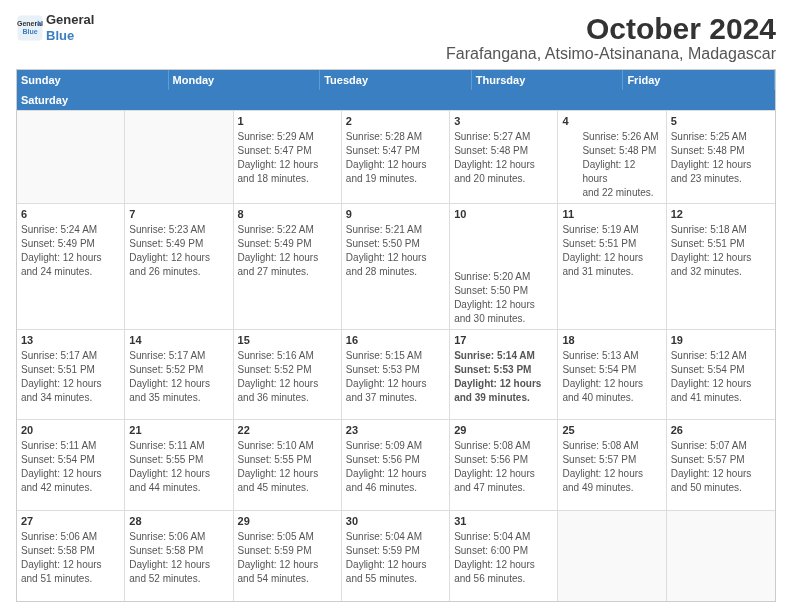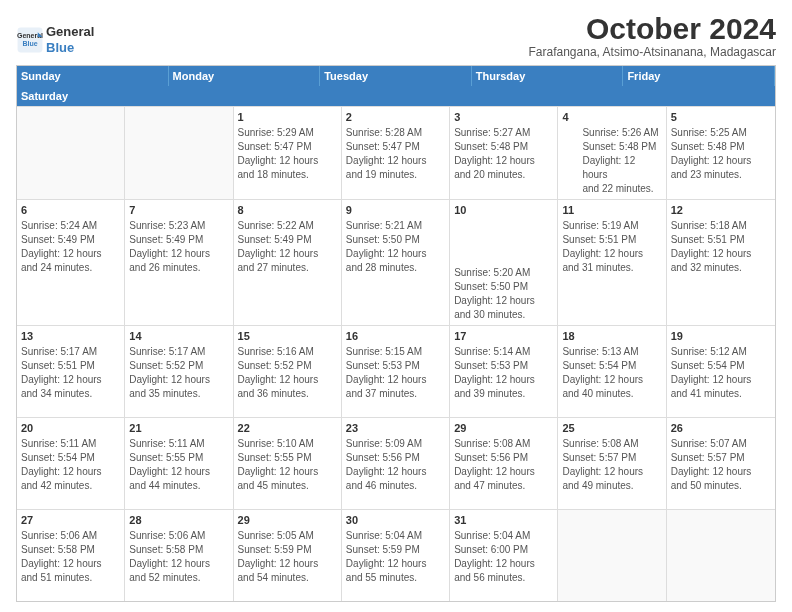--- a/index.html
+++ b/index.html
@@ -20,38 +20,37 @@
     .header {
       display: flex;
       align-items: flex-start;
       justify-content: space-between;
       margin-bottom: 6px;
     }
     .logo {
       display: flex;
       align-items: center;
       gap: 0px;
-      margin-top: 12px;
     }
     .logo-icon {
       width: 28px;
       height: 28px;
       margin-right: 2px;
     }
     .title-block {
       text-align: right;
     }
     .month-title {
       font-size: 30px;
       font-weight: bold;
       color: #333;
       line-height: 1.1;
     }
     .location-title {
-      font-size: 12px;
+      font-size: 16px;
       color: #555;
     }
     .calendar {
       flex: 1;
       display: flex;
       flex-direction: column;
       border: 1px solid #ccc;
     }
     .cal-header-row {
       display: grid;
@@ -248,21 +247,21 @@
           </div>
           <div class="cal-cell">
             <div class="cell-day">16</div>
             <div class="cell-info" style="white-space: pre-line;">Sunrise: 5:15 AM
 Sunset: 5:53 PM
 Daylight: 12 hours
 and 37 minutes.</div>
           </div>
           <div class="cal-cell">
             <div class="cell-day">17</div>
-            <div class="cell-info" style="white-space: pre-line;">Sunrise: 5:14 AM
+            <div class="cell-info" style="white-space: pre-line; font-weight: bold;">Sunrise: 5:14 AM
 Sunset: 5:53 PM
 Daylight: 12 hours
 and 39 minutes.</div>
           </div>
           <div class="cal-cell">
             <div class="cell-day">18</div>
             <div class="cell-info" style="white-space: pre-line;">Sunrise: 5:13 AM
 Sunset: 5:54 PM
 Daylight: 12 hours
 and 40 minutes.</div>

